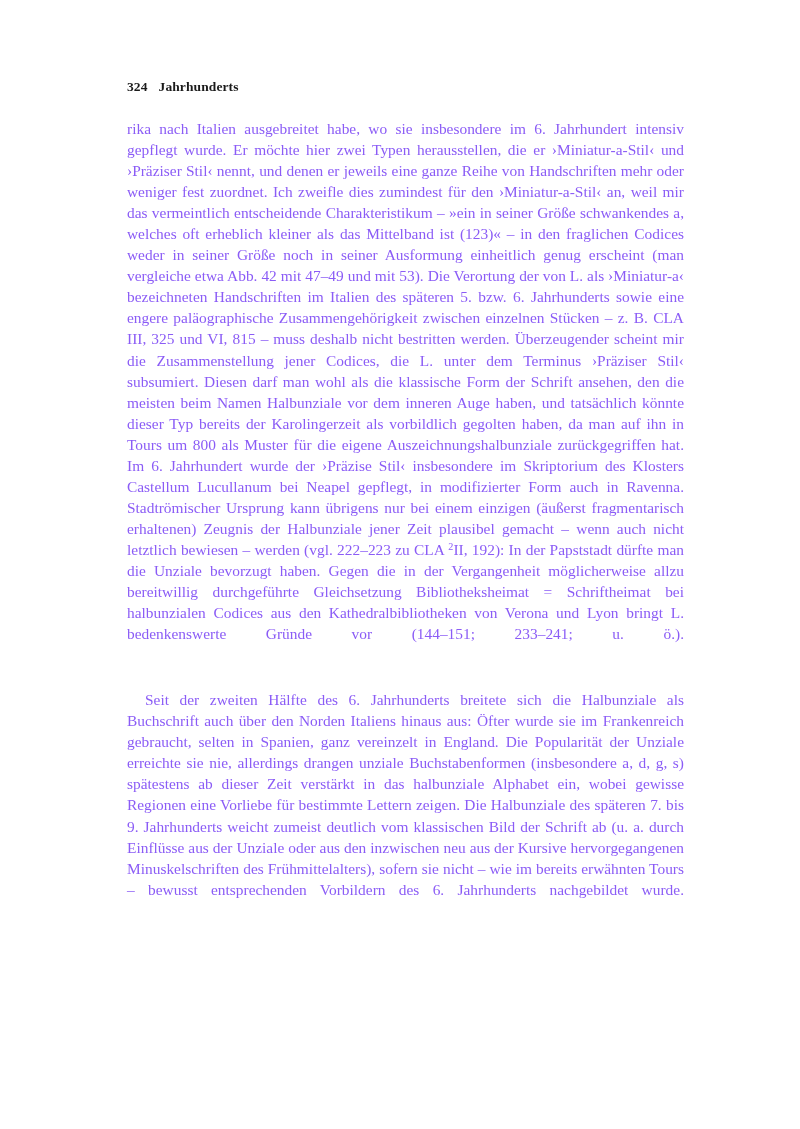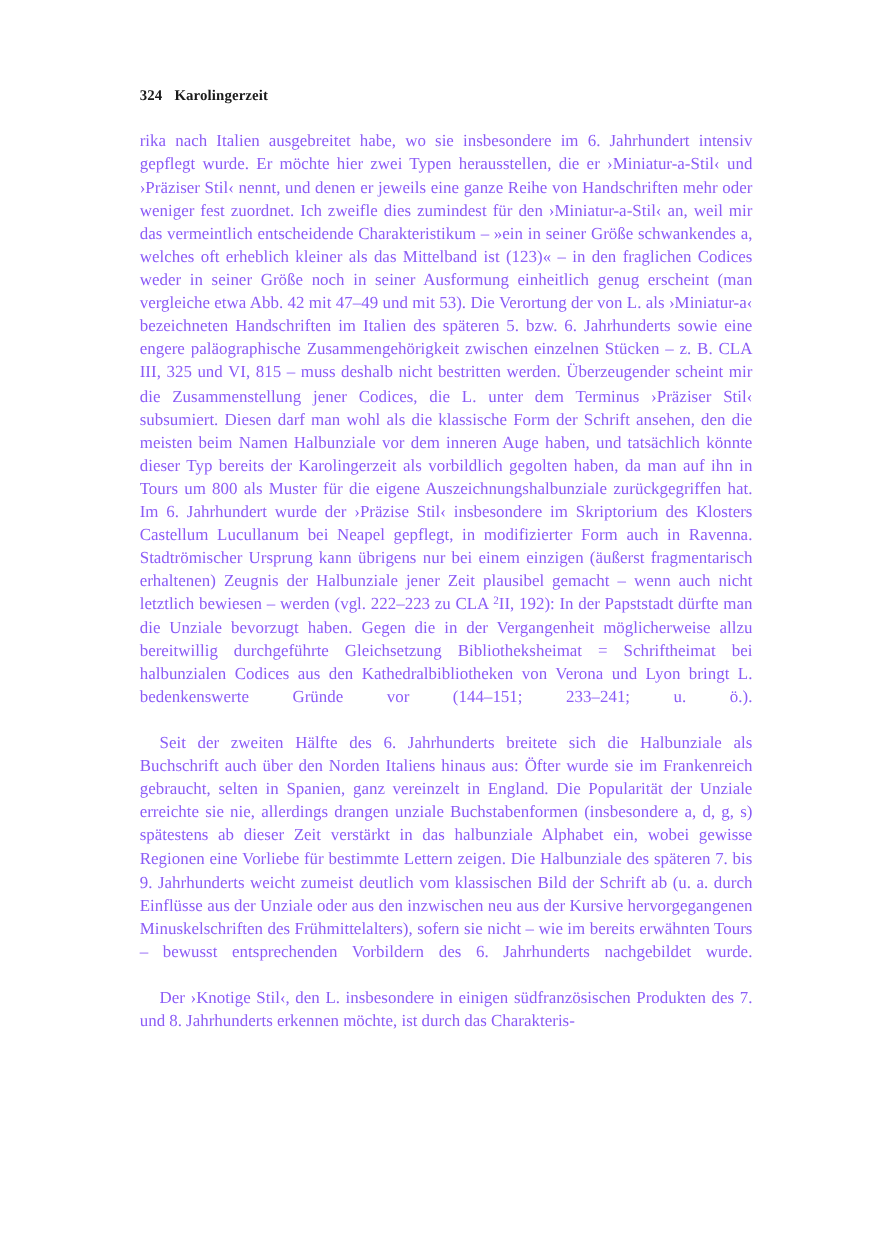--- a/index.html
+++ b/index.html
@@ -57,20 +57,21 @@
     text-align: justify;
     text-justify: inter-word;
     hyphens: manual;
     -webkit-hyphens: manual;
     word-spacing: -0.1px;
     letter-spacing: 0.01px;
     color: #8b5cf6;
   }
   .para + .para {
     text-indent: 18px;
+    margin-top: 24px;
   }
   
   .para:after {
     content: "";
     display: inline-block;
     width: 100%;
   }
   .para.no-stretch:after { content: none; display: none; }
 
   sup.ref {
@@ -78,26 +79,25 @@
     vertical-align: 0.45em;
     line-height: 0;
   }
 </style>
 </head>
 <body>
 
 <div class="page">
 
   <div class="running-head">
-    <span class="folio">324</span><span>Karolingerzeit</span>
+    <span class="folio">324</span><span>Jahrhunderts</span>
   </div>
 
   <div class="textblock">
 
     <p class="para"><span>rika nach Italien ausgebreitet habe, wo sie insbesondere im 6. Jahrhundert intensiv gepflegt wurde. Er möchte hier zwei Typen herausstellen, die er ›Miniatur-a-Stil‹ und ›Präziser Stil‹ nennt, und denen er jeweils eine ganze Reihe von Handschriften mehr oder weniger fest zuordnet. Ich zweifle dies zumindest für den ›Miniatur-a-Stil‹ an, weil mir das vermeintlich entscheidende Charakteristikum – »ein in seiner Größe schwankendes a, welches oft erheblich kleiner als das Mittelband ist (123)« – in den fraglichen Codices weder in seiner Größe noch in seiner Ausformung einheitlich genug erscheint (man vergleiche etwa Abb. 42 mit 47–49 und mit 53). Die Verortung der von L. als ›Miniatur-a‹ bezeichneten Handschriften im Italien des späteren 5. bzw. 6. Jahrhunderts sowie eine engere paläographische Zusammengehörigkeit zwischen einzelnen Stücken – z. B. CLA III, 325 und VI, 815 – muss deshalb nicht bestritten werden. Überzeugender scheint mir die Zusammenstellung jener Codices, die L. unter dem Terminus ›Präziser Stil‹ subsumiert. Diesen darf man wohl als die klassische Form der Schrift ansehen, den die meisten beim Namen Halbunziale vor dem inneren Auge haben, und tatsächlich könnte dieser Typ bereits der Karolingerzeit als vorbildlich gegolten haben, da man auf ihn in Tours um 800 als Muster für die eigene Auszeichnungshalbunziale zurückgegriffen hat. Im 6. Jahrhundert wurde der ›Präzise Stil‹ insbesondere im Skriptorium des Klosters Castellum Lucullanum bei Neapel gepflegt, in modifizierter Form auch in Ravenna. Stadtrömischer Ursprung kann übrigens nur bei einem einzigen (äußerst fragmentarisch erhaltenen) Zeugnis der Halbunziale jener Zeit plausibel gemacht – wenn auch nicht letztlich bewiesen – werden (vgl. 222–223 zu CLA </span><sup class="ref">2</sup><span>II, 192): In der Papststadt dürfte man die Unziale bevorzugt haben. Gegen die in der Vergangenheit möglicherweise allzu bereitwillig durchgeführte Gleichsetzung Bibliotheksheimat = Schriftheimat bei halbunzialen Codices aus den Kathedralbibliotheken von Verona und Lyon bringt L. bedenkenswerte Gründe vor (144–151; 233–241; u. ö.).</span></p>
 
     <p class="para"><span>Seit der zweiten Hälfte des 6. Jahrhunderts breitete sich die Halbunziale als Buchschrift auch über den Norden Italiens hinaus aus: Öfter wurde sie im Frankenreich gebraucht, selten in Spanien, ganz vereinzelt in England. Die Popularität der Unziale erreichte sie nie, allerdings drangen unziale Buchstabenformen (insbesondere a, d, g, s) spätestens ab dieser Zeit verstärkt in das halbunziale Alphabet ein, wobei gewisse Regionen eine Vorliebe für bestimmte Lettern zeigen. Die Halbunziale des späteren 7. bis 9. Jahrhunderts weicht zumeist deutlich vom klassischen Bild der Schrift ab (u. a. durch Einflüsse aus der Unziale oder aus den inzwischen neu aus der Kursive hervorgegangenen Minuskelschriften des Frühmittelalters), sofern sie nicht – wie im bereits erwähnten Tours – bewusst entsprechenden Vorbildern des 6. Jahrhunderts nachgebildet wurde.</span></p>
 
-    <p class="para no-stretch"><span>Der ›Knotige Stil‹, den L. insbesondere in einigen südfranzösischen Produkten des 7. und 8. Jahrhunderts erkennen möchte, ist durch das Charakteris-</span></p>
 
   </div>
 
 </div>
 
 </body></html>

